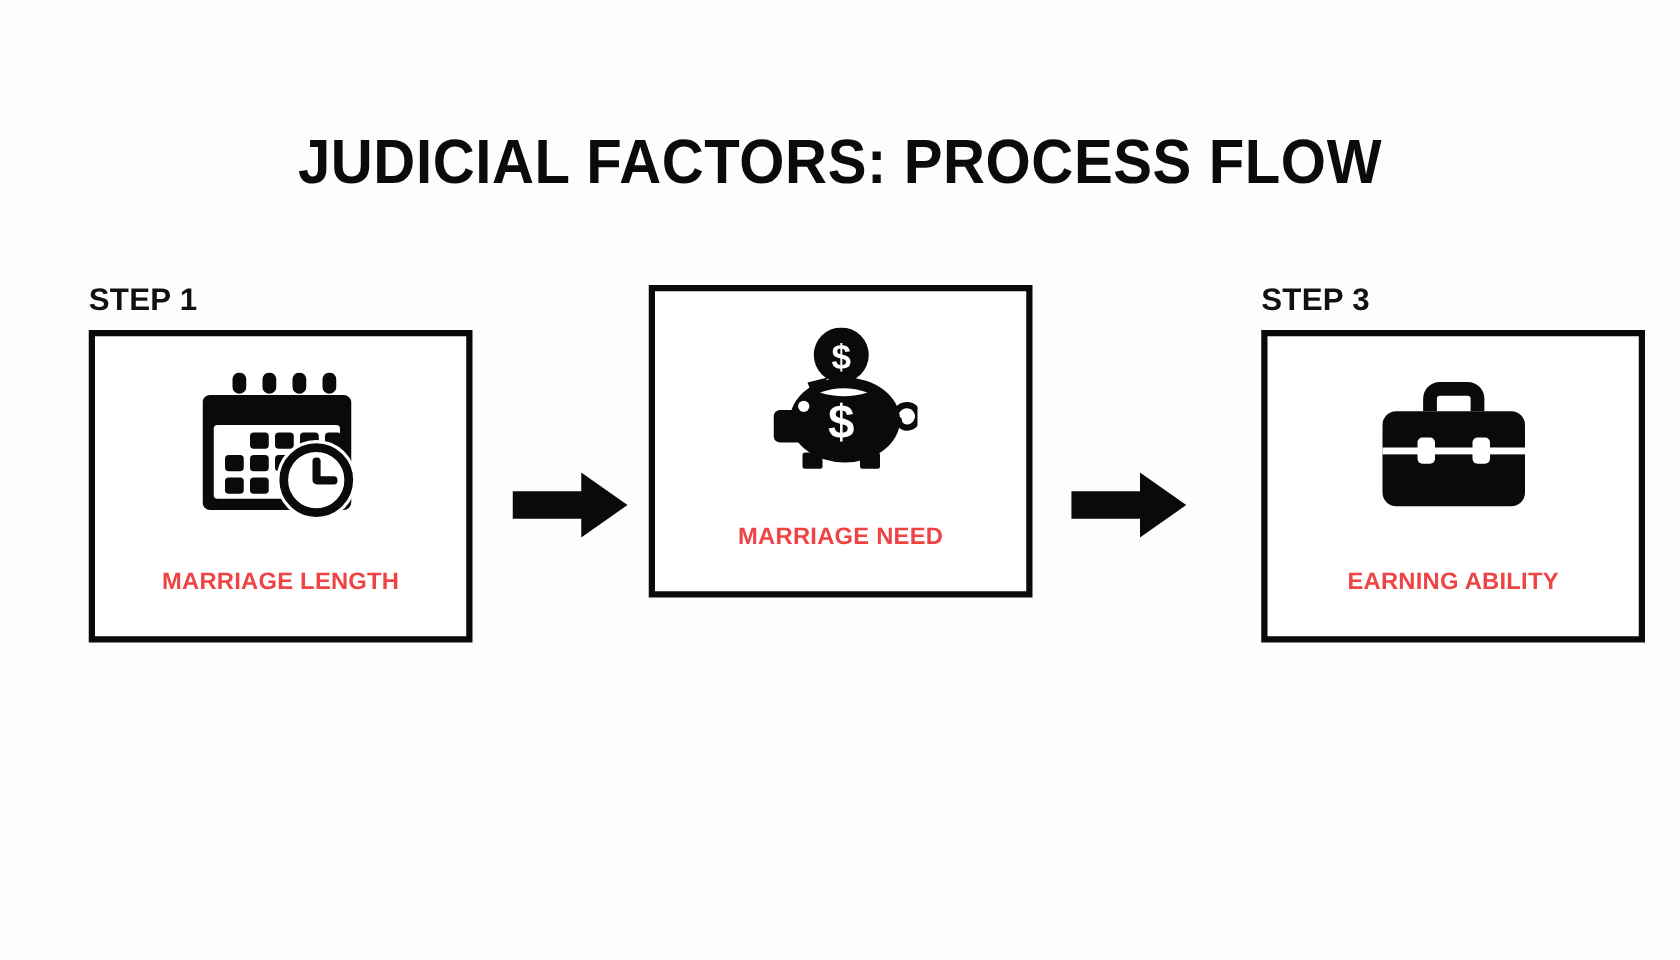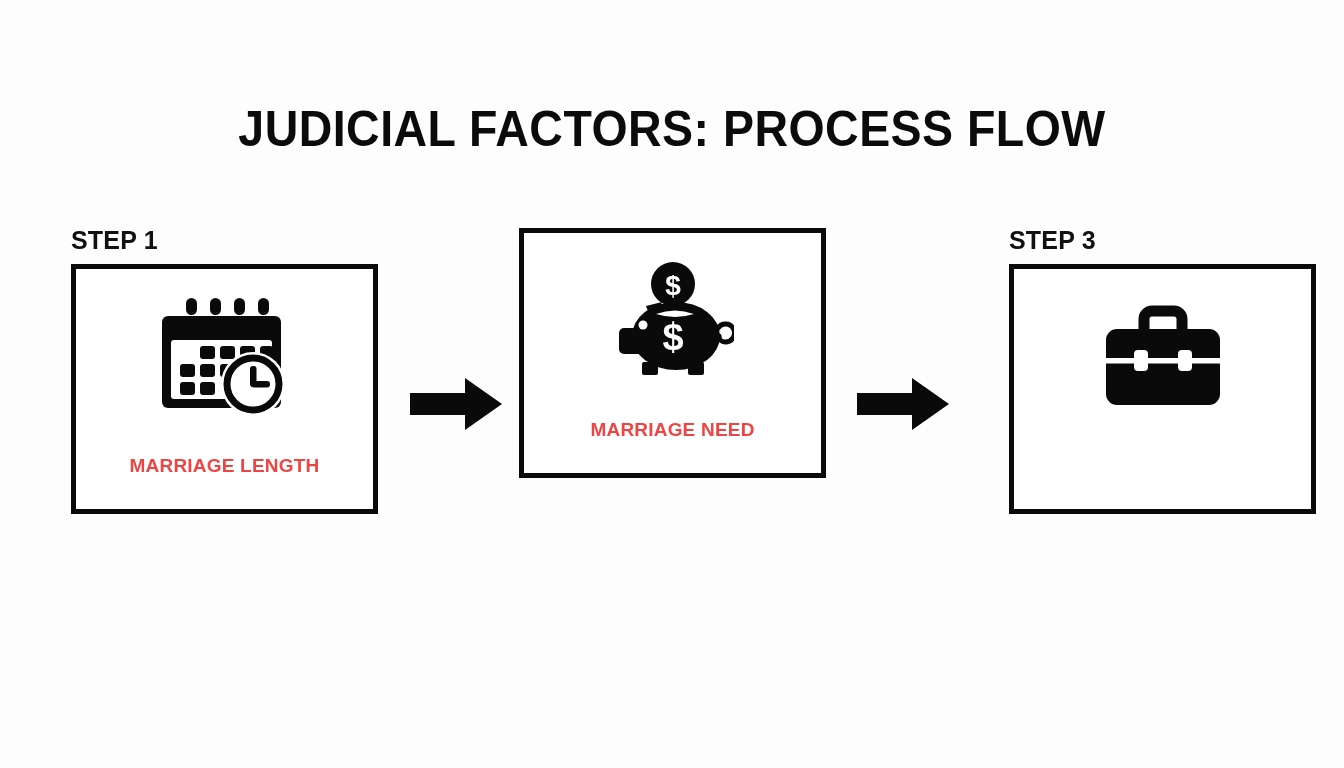--- a/index.html
+++ b/index.html
@@ -210,16 +210,17 @@
           <path d="M40 28 V18 A8 8 0 0 1 48 10 H70 A8 8 0 0 1 78 18 V28" fill="none" stroke="#0a0a0a" stroke-width="11" stroke-linecap="butt"></path>
 
           <rect x="2" y="28" width="114" height="76" rx="11" fill="#0a0a0a"></rect>
 
           <rect x="2" y="57" width="114" height="5.5" fill="#ffffff"></rect>
 
           <rect x="30" y="49" width="14" height="21" rx="4" fill="#ffffff"></rect>
           <rect x="74" y="49" width="14" height="21" rx="4" fill="#ffffff"></rect>
         </svg>
       </div>
+      <div class="card-label">EARNING ABILITY</div>
     </div>
   </div>
 
 </div>
 
 </body></html>

